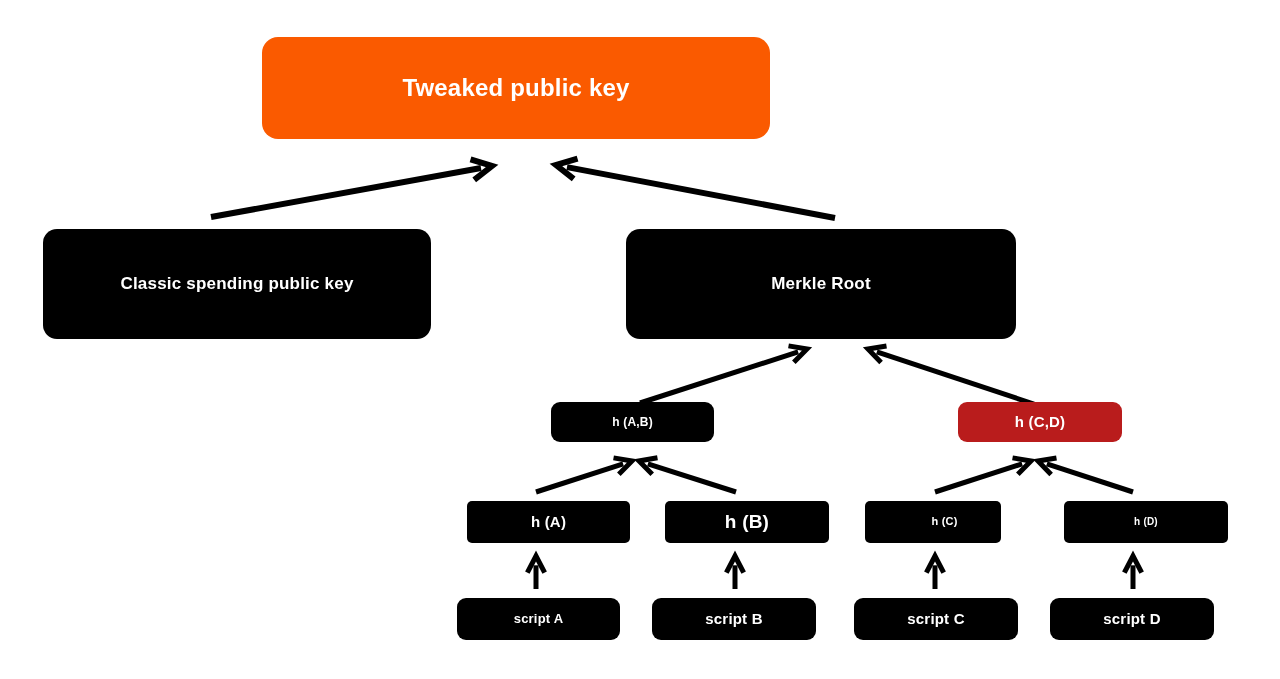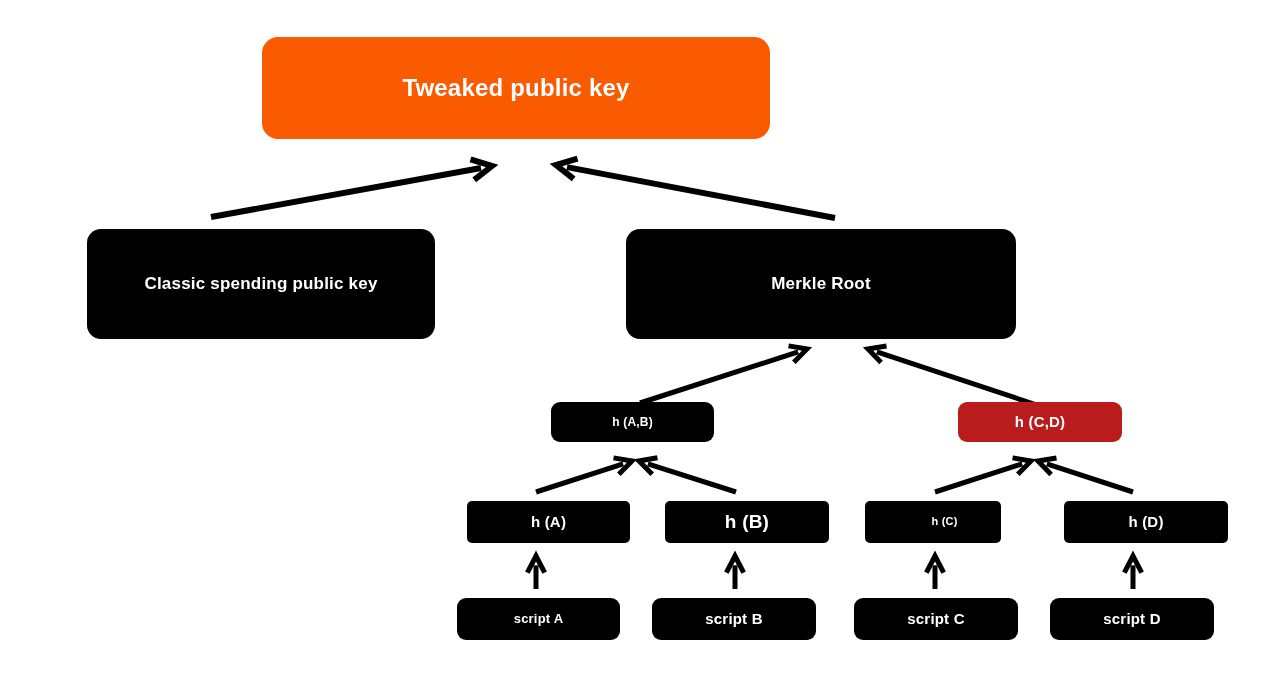--- a/index.html
+++ b/index.html
@@ -102,42 +102,42 @@
       <g>
         <line x1="1133" y1="589" x2="1133" y2="565.3" stroke="#000000" stroke-width="5" stroke-linecap="butt"></line>
         <path d="M 1141.658359541403 572.6311548021116 L 1133 556 L 1124.341640458597 572.6311548021116" fill="none" stroke="#000000" stroke-width="5" stroke-linecap="butt" stroke-linejoin="miter"></path>
       </g>
     </svg>
 
   <div id="node-layer">
       <div class="node root" style="left: 262px; top: 37px; width: 508px; height: 102px; background: rgb(250, 90, 0); font-size: 24px;">
         <span>Tweaked public key</span>
       </div>
-      <div class="node lvl1" style="left: 43px; top: 229px; width: 348px; height: 110px; background: rgb(0, 0, 0); font-size: 17px; margin-left: 44px;">
+      <div class="node lvl1" style="left: 43px; top: 229px; width: 388px; height: 110px; background: rgb(0, 0, 0); font-size: 17px;">
         <span>Classic spending public key</span>
       </div>
       <div class="node lvl1" style="left: 626px; top: 229px; width: 390px; height: 110px; background: rgb(0, 0, 0); font-size: 17px;">
         <span>Merkle Root</span>
       </div>
       <div class="node lvl2" style="left: 551px; top: 402px; width: 163px; height: 40px; background: rgb(0, 0, 0); font-size: 12px;">
         <span>h (A,B)</span>
       </div>
       <div class="node lvl2" style="left: 958px; top: 402px; width: 164px; height: 40px; background: #b91c1c; font-size: 15px;">
         <span>h (C,D)</span>
       </div>
       <div class="node lvl3" style="left: 455px; top: 501px; width: 163px; height: 42px; background: rgb(0, 0, 0); font-size: 15px;">
         <span>h (A)</span>
       </div>
       <div class="node lvl3" style="left: 653px; top: 501px; width: 164px; height: 42px; background: rgb(0, 0, 0); font-size: 19px; text-align: right;">
         <span>h (B)</span>
       </div>
       <div class="node lvl3" style="left: 853px; top: 501px; width: 136px; height: 42px; background: rgb(0, 0, 0); font-size: 11px; padding-left: 31px;">
         <span>h (C)</span>
       </div>
-      <div class="node lvl3" style="left: 1052px; top: 501px; width: 164px; height: 42px; background: rgb(0, 0, 0); font-size: 15px;">
+      <div class="node lvl3" style="left: 1052px; top: 501px; width: 164px; height: 42px; background: rgb(0, 0, 0); font-size: 10px;">
         <span>h (D)</span>
       </div>
       <div class="node lvl4" style="left: 457px; top: 598px; width: 163px; height: 42px; background: rgb(0, 0, 0); font-size: 13px;">
         <span>script A</span>
       </div>
       <div class="node lvl4" style="left: 652px; top: 598px; width: 164px; height: 42px; background: rgb(0, 0, 0); font-size: 15px;">
         <span>script B</span>
       </div>
       <div class="node lvl4" style="left: 854px; top: 598px; width: 164px; height: 42px; background: rgb(0, 0, 0); font-size: 15px;">
         <span>script C</span>

